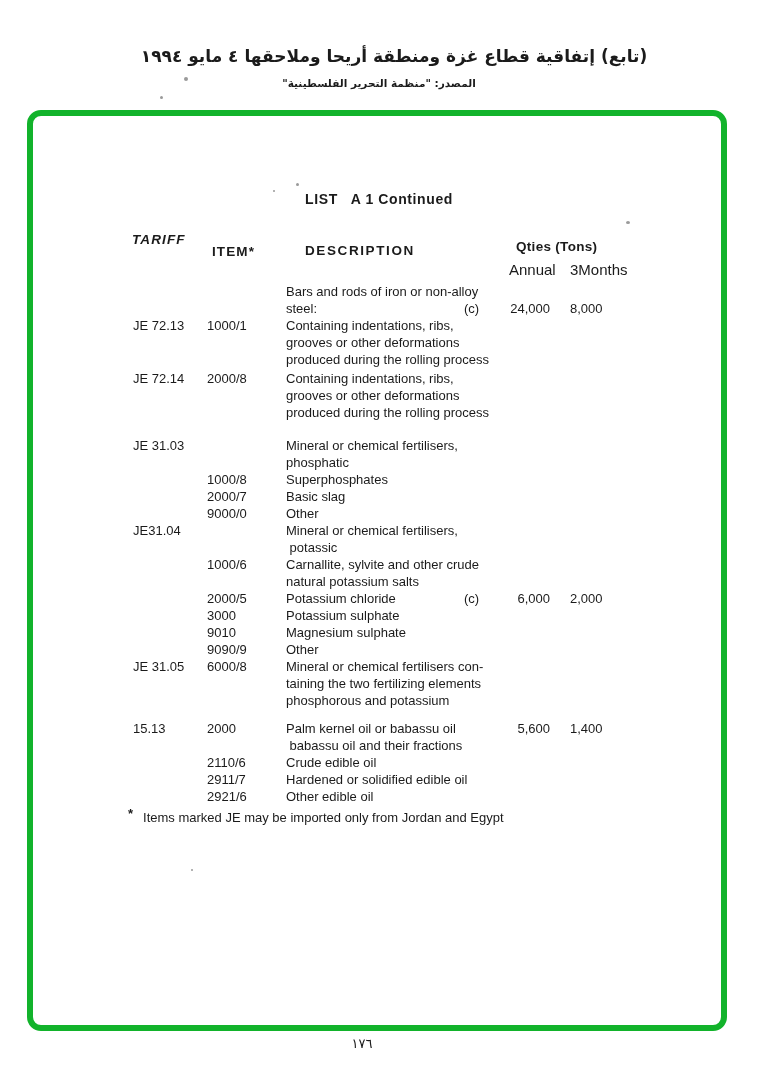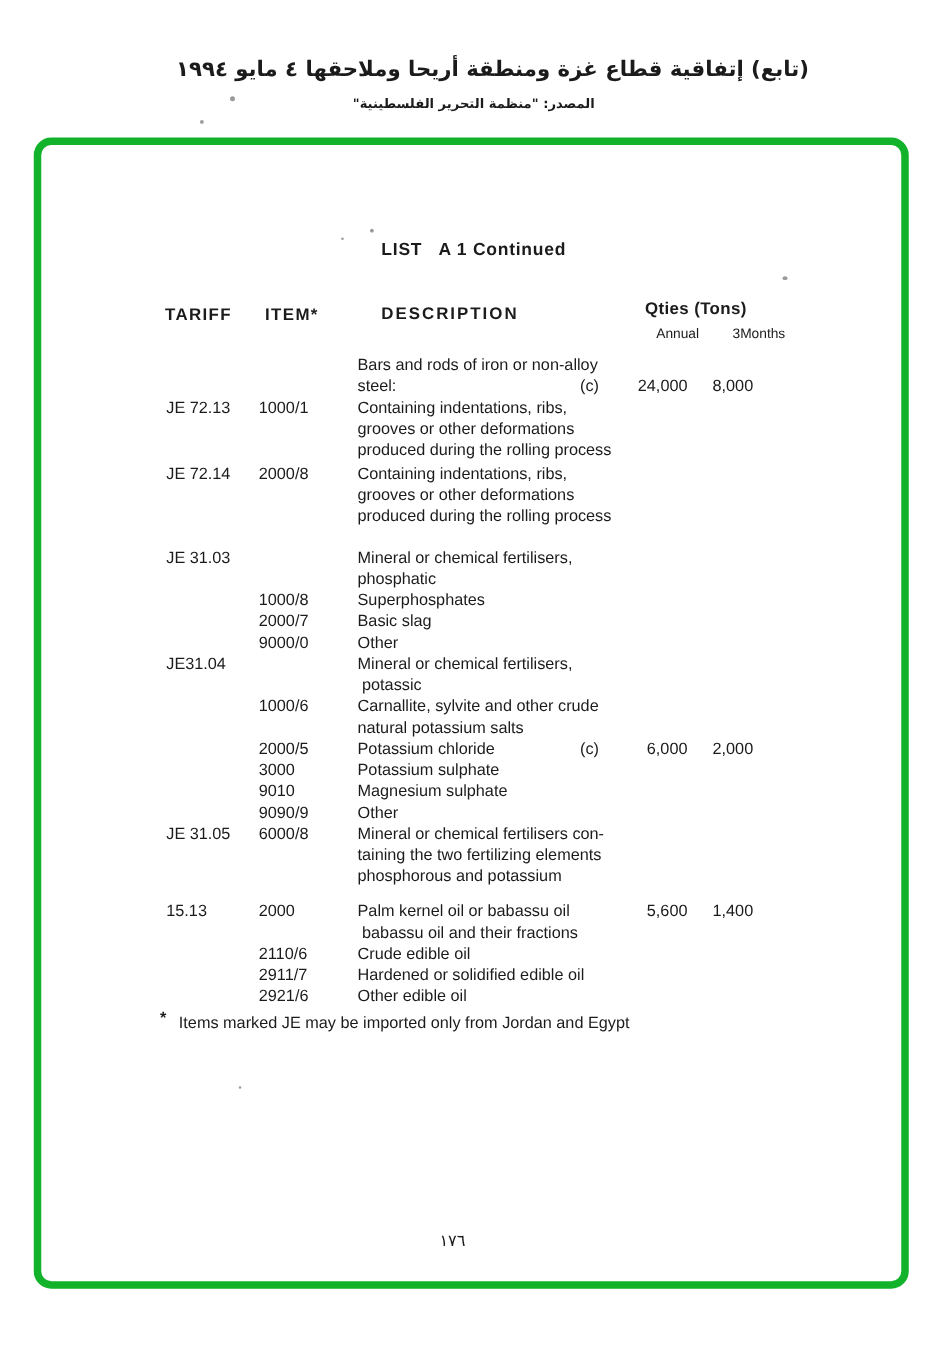--- a/index.html
+++ b/index.html
@@ -12,42 +12,42 @@
   .ar{font-family:"DejaVu Sans",sans-serif;direction:rtl;font-weight:bold;}
   #ar-title{top:46px;left:0;width:758px;text-align:center;font-size:17px;padding-left:15px;}
   #ar-source{top:77px;left:0;width:758px;text-align:center;font-size:10.5px;}
   
   #green-box{left:27px;top:110px;width:700px;height:921px;border:6px solid #12b32b;
     border-radius:14px;box-sizing:border-box;background:transparent;}
   
   #list-title{top:191px;left:0;width:758px;text-align:center;font-weight:bold;
     font-size:14px;white-space:pre;letter-spacing:.6px;}
   .colhead{font-weight:bold;font-size:13.5px;letter-spacing:1.1px;white-space:pre;}
-  #h-tariff{left:132px;top:244px;}
+  #h-tariff{left:132px;top:232px;font-style:italic;}
   #h-item{left:200px;top:244px;padding-left:12px;}
   #h-desc{left:305px;top:243px;letter-spacing:1.6px;}
   #h-qties{left:516px;top:239px;letter-spacing:.3px;}
-  .subhead{font-size:11px;white-space:pre;margin-left:16px;}
+  .subhead{font-size:15px;white-space:pre;}
   #h-annual{left:509px;top:261px;}
   #h-months{left:570px;top:261px;}
   
   #rows{left:0;top:284px;width:674px;}
   .row{position:relative;height:17px;}
   .row span{position:absolute;top:0;white-space:pre;font-size:13px;line-height:15px;}
   .c-tariff{left:133px;}
   .c-item{left:207px;text-align:right;}
   .c-desc{left:286px;}
   .c-note{left:464px;}
   .c-annual{left:478px;width:72px;text-align:right;}
   .c-qtr{left:570px;}
   
   #footnote{left:128px;top:810px;font-size:13px;white-space:pre;}
   .fn-star{font-weight:bold;position:relative;top:-4px;margin-right:10px;}
   
-  #page-num{left:322px;top:986px;width:80px;text-align:center;font-size:13px;
+  #page-num{left:322px;top:1036px;width:80px;text-align:center;font-size:13px;
     font-family:"DejaVu Sans",sans-serif;}
   
   .speck{position:absolute;background:#9a9a9a;border-radius:50%;}
 </style>
 </head>
 <body>
 
 <div class="abs ar" id="ar-title">(تابع) إتفاقية قطاع غزة ومنطقة أريحا وملاحقها ٤ مايو ١٩٩٤</div>
 <div class="abs ar" id="ar-source">المصدر:  "منظمة التحرير الفلسطينية"</div>
 

